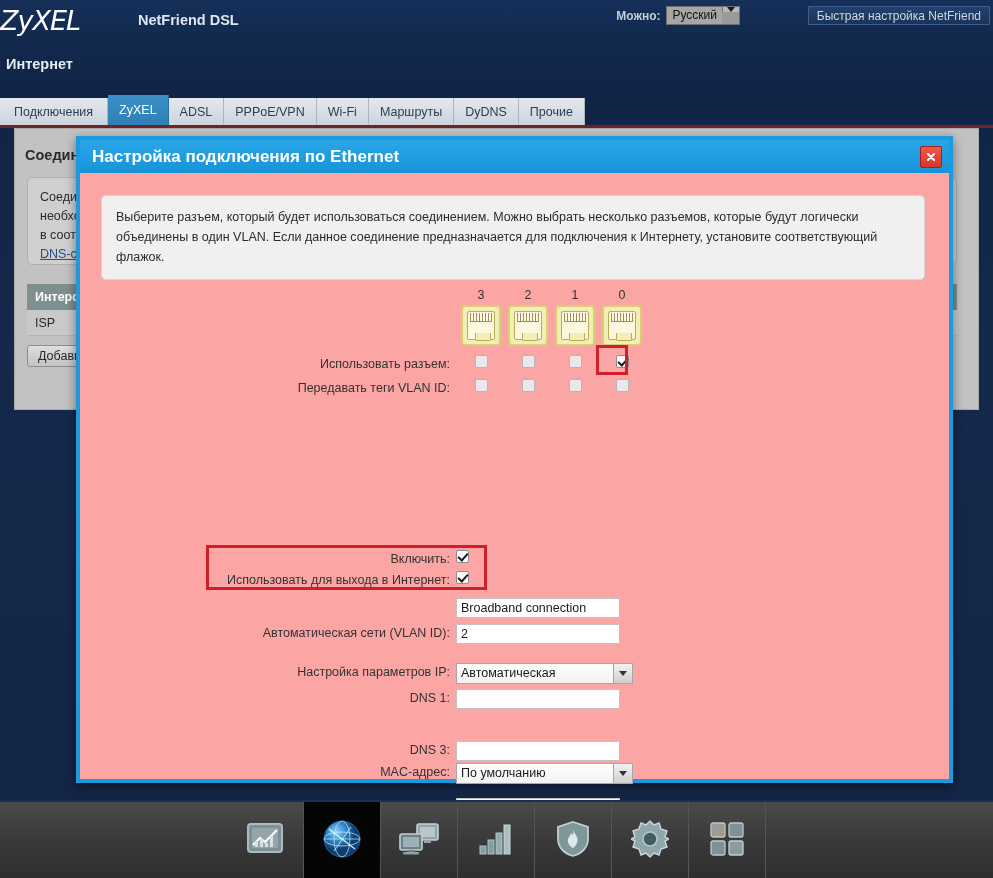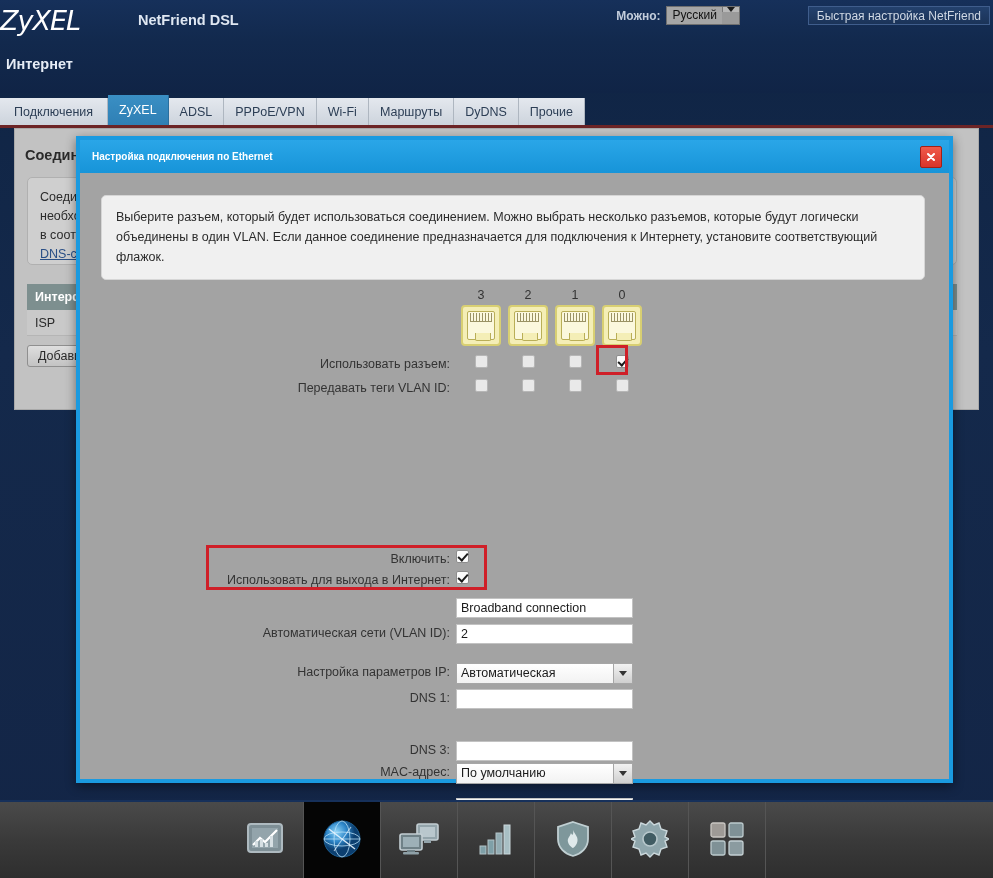--- a/index.html
+++ b/index.html
@@ -231,21 +231,21 @@
     border: 4px solid #1a9ae0;
     box-sizing: border-box;
     box-shadow: 0 3px 10px rgba(0,0,0,0.45);
   }
   #modal-title {
     position: absolute;
     left: 0; top: 0;
     width: 100%; height: 33px;
     background: linear-gradient(180deg, #2aa6e8 0%, #1794d8 100%);
     color: #ffffff;
-    font-size: 10px;
+    font-size: 17px;
     font-weight: bold;
     line-height: 33px;
     padding-left: 12px;
     box-sizing: border-box;
   }
   #modal-close {
     position: absolute;
     right: 7px; top: 6px;
     width: 20px; height: 20px;
     background: linear-gradient(180deg, #f05a4a 0%, #d9342a 100%);
@@ -253,21 +253,21 @@
     border-radius: 2px;
     display: flex;
     align-items: center;
     justify-content: center;
   }
   #modal-close svg { display: block; }
   #modal-body {
     position: absolute;
     left: 0; top: 33px;
     right: 0; bottom: 0;
-    background: #a3a3a3;
+    background: #fca5a5;
   }
 
   
   #note {
     position: absolute;
     left: 21px; top: 22px;
     width: 824px;
     border: 1px solid #d6d6d6;
     border-radius: 5px;
     background: #f0f0f0;
@@ -409,21 +409,21 @@
     text-align: right;
     font-size: 12.5px;
     color: #333;
     line-height: 19px;
   }
   .frow > .fctl {
     position: absolute;
     left: 376px;
   }
   .txt {
-    width: 177px; height: 20px;
+    width: 164px; height: 20px;
     border: 1px solid #c2c2c2;
     box-sizing: border-box;
     background: #ffffff;
     font-size: 12.5px;
     color: #1a1a1a;
     line-height: 18px;
     padding: 0 4px;
     display: block;
   }
   .txt.disabled {

